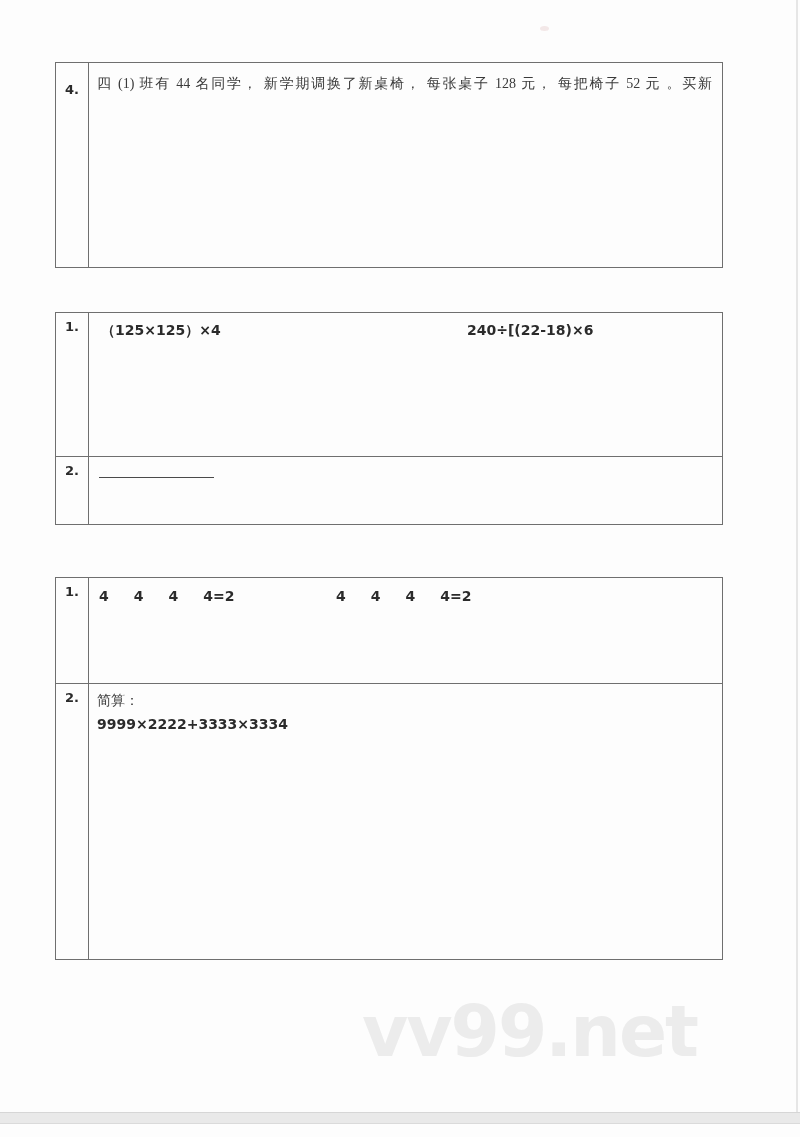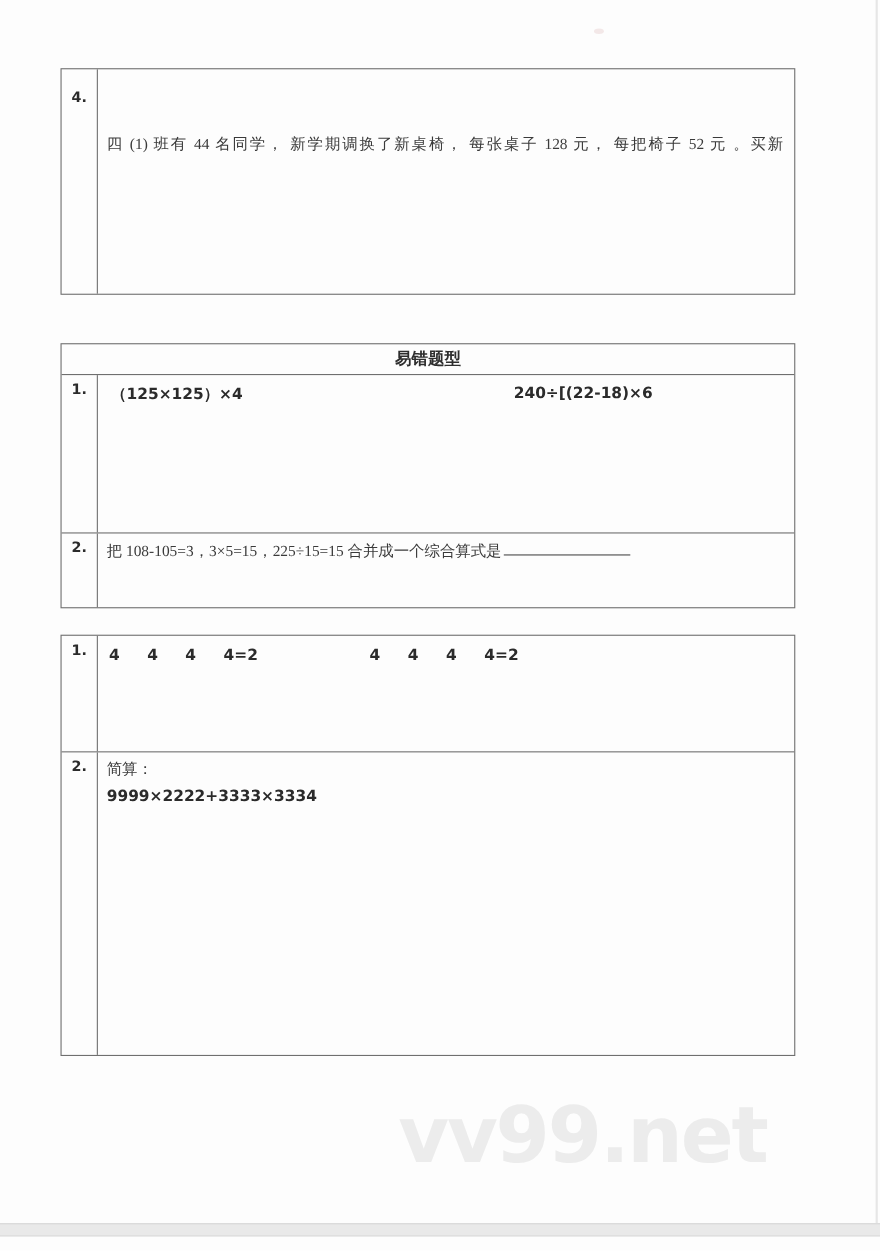--- a/index.html
+++ b/index.html
@@ -12,21 +12,21 @@
   
   .wtable{position:absolute;left:55px;width:668px;border:1px solid #6f6f6f;box-sizing:border-box;background:transparent;}
   .sec-header{height:28px;line-height:27px;text-align:center;font-weight:bold;font-size:15px;
     font-family:"Liberation Sans","DejaVu Sans",sans-serif;color:#2e2e2e;border-bottom:1px solid #6f6f6f;box-sizing:border-box;}
   .wrow{display:flex;box-sizing:border-box;}
   .wrow + .wrow{border-top:1px solid #6f6f6f;}
   .numcol{flex:0 0 33px;border-right:1px solid #6f6f6f;box-sizing:border-box;text-align:center;
     font-family:"DejaVu Sans","Liberation Sans",sans-serif;font-weight:bold;font-size:13px;color:#2b2b2b;}
   .cellcol{flex:1 1 auto;padding:5px 10px 0 8px;box-sizing:border-box;overflow:hidden;}
   .line{font-size:14px;line-height:23px;color:#3a3a3a;}
-  .just{text-align:justify;text-align-last:justify;margin-top:48px;}
+  .just{text-align:justify;text-align-last:justify;}
   .eq{font-family:"DejaVu Sans","Liberation Sans",sans-serif;font-weight:bold;font-size:14px;color:#2b2b2b;}
   .exprline{position:relative;height:22px;margin-top:4px;}
   .exprline .ex-l{position:absolute;left:4px;top:0;}
   .exprline .ex-r{position:absolute;left:330px;top:0;margin-left:40px;}
   .blank{display:inline-block;width:115px;height:13px;border-bottom:1px solid #4a4a4a;margin-left:2px;}
   .numgroups{position:relative;height:22px;margin-top:5px;}
   .grp{position:absolute;top:0;display:inline-flex;gap:25px;}
   .grp-l{left:2px;} .grp-r{left:239px;}
   
   .t1{top:62px;height:206px;}
@@ -58,39 +58,38 @@
       <div class="numcol">
         <span>4.</span>
       </div>
       <div class="cellcol">
         <div class="line just">四 (1) 班有 44 名同学， 新学期调换了新桌椅， 每张桌子 128 元， 每把椅子 52 元 。买新</div>
       </div>
     </div>
   </div>
 
   <div class="wtable t2">
-    <div class="sec-header">易错题型</div>
     <div class="wrow r1">
       <div class="numcol">
         <span>1.</span>
       </div>
       <div class="cellcol">
         <div class="exprline">
           <span class="eq ex-l">（125×125）×4</span>
           <span class="eq ex-r">240÷[(22-18)×6</span>
         </div>
       </div>
     </div>
     <div class="wrow r2">
       <div class="numcol">
         <span>2.</span>
       </div>
       <div class="cellcol">
         <div class="line">
-          <span>把 108-105=3，3×5=15，225÷15=15 合并成一个综合算式是</span><span class="blank"></span>
+          <span class="blank"></span>
         </div>
       </div>
     </div>
   </div>
 
   <div class="wtable t3">
     <div class="wrow r1">
       <div class="numcol">
         <span>1.</span>
       </div>

